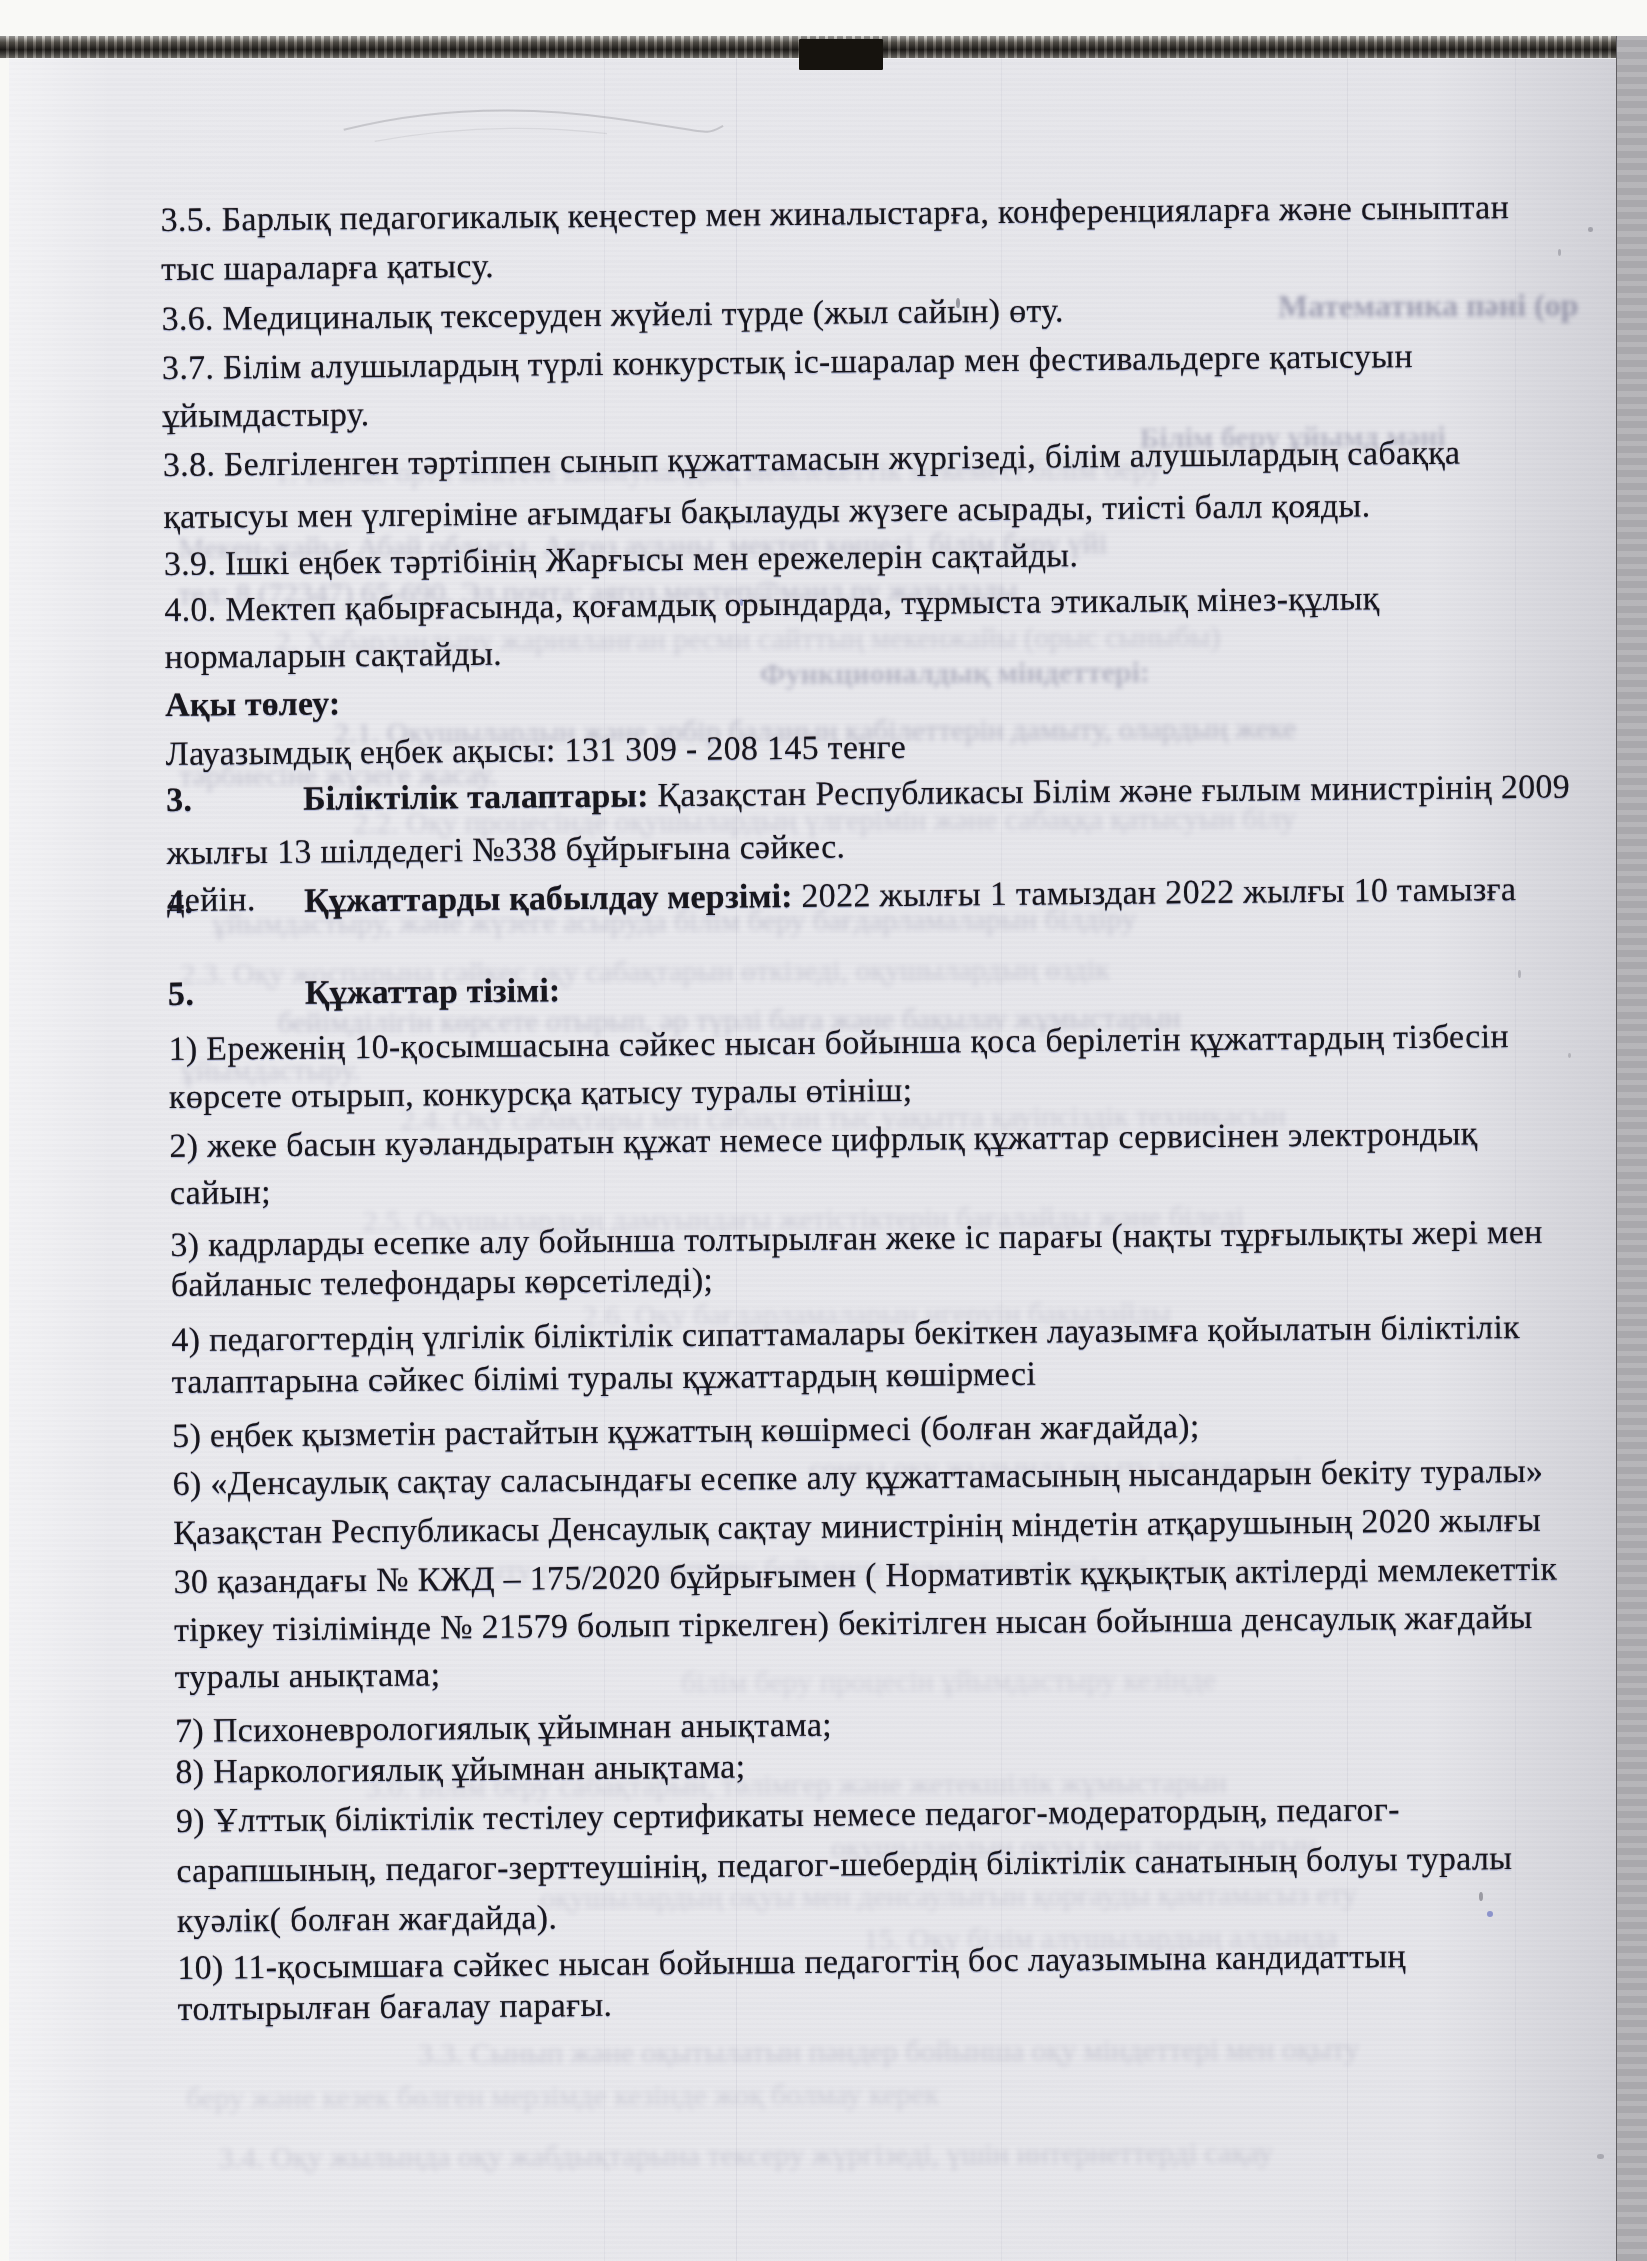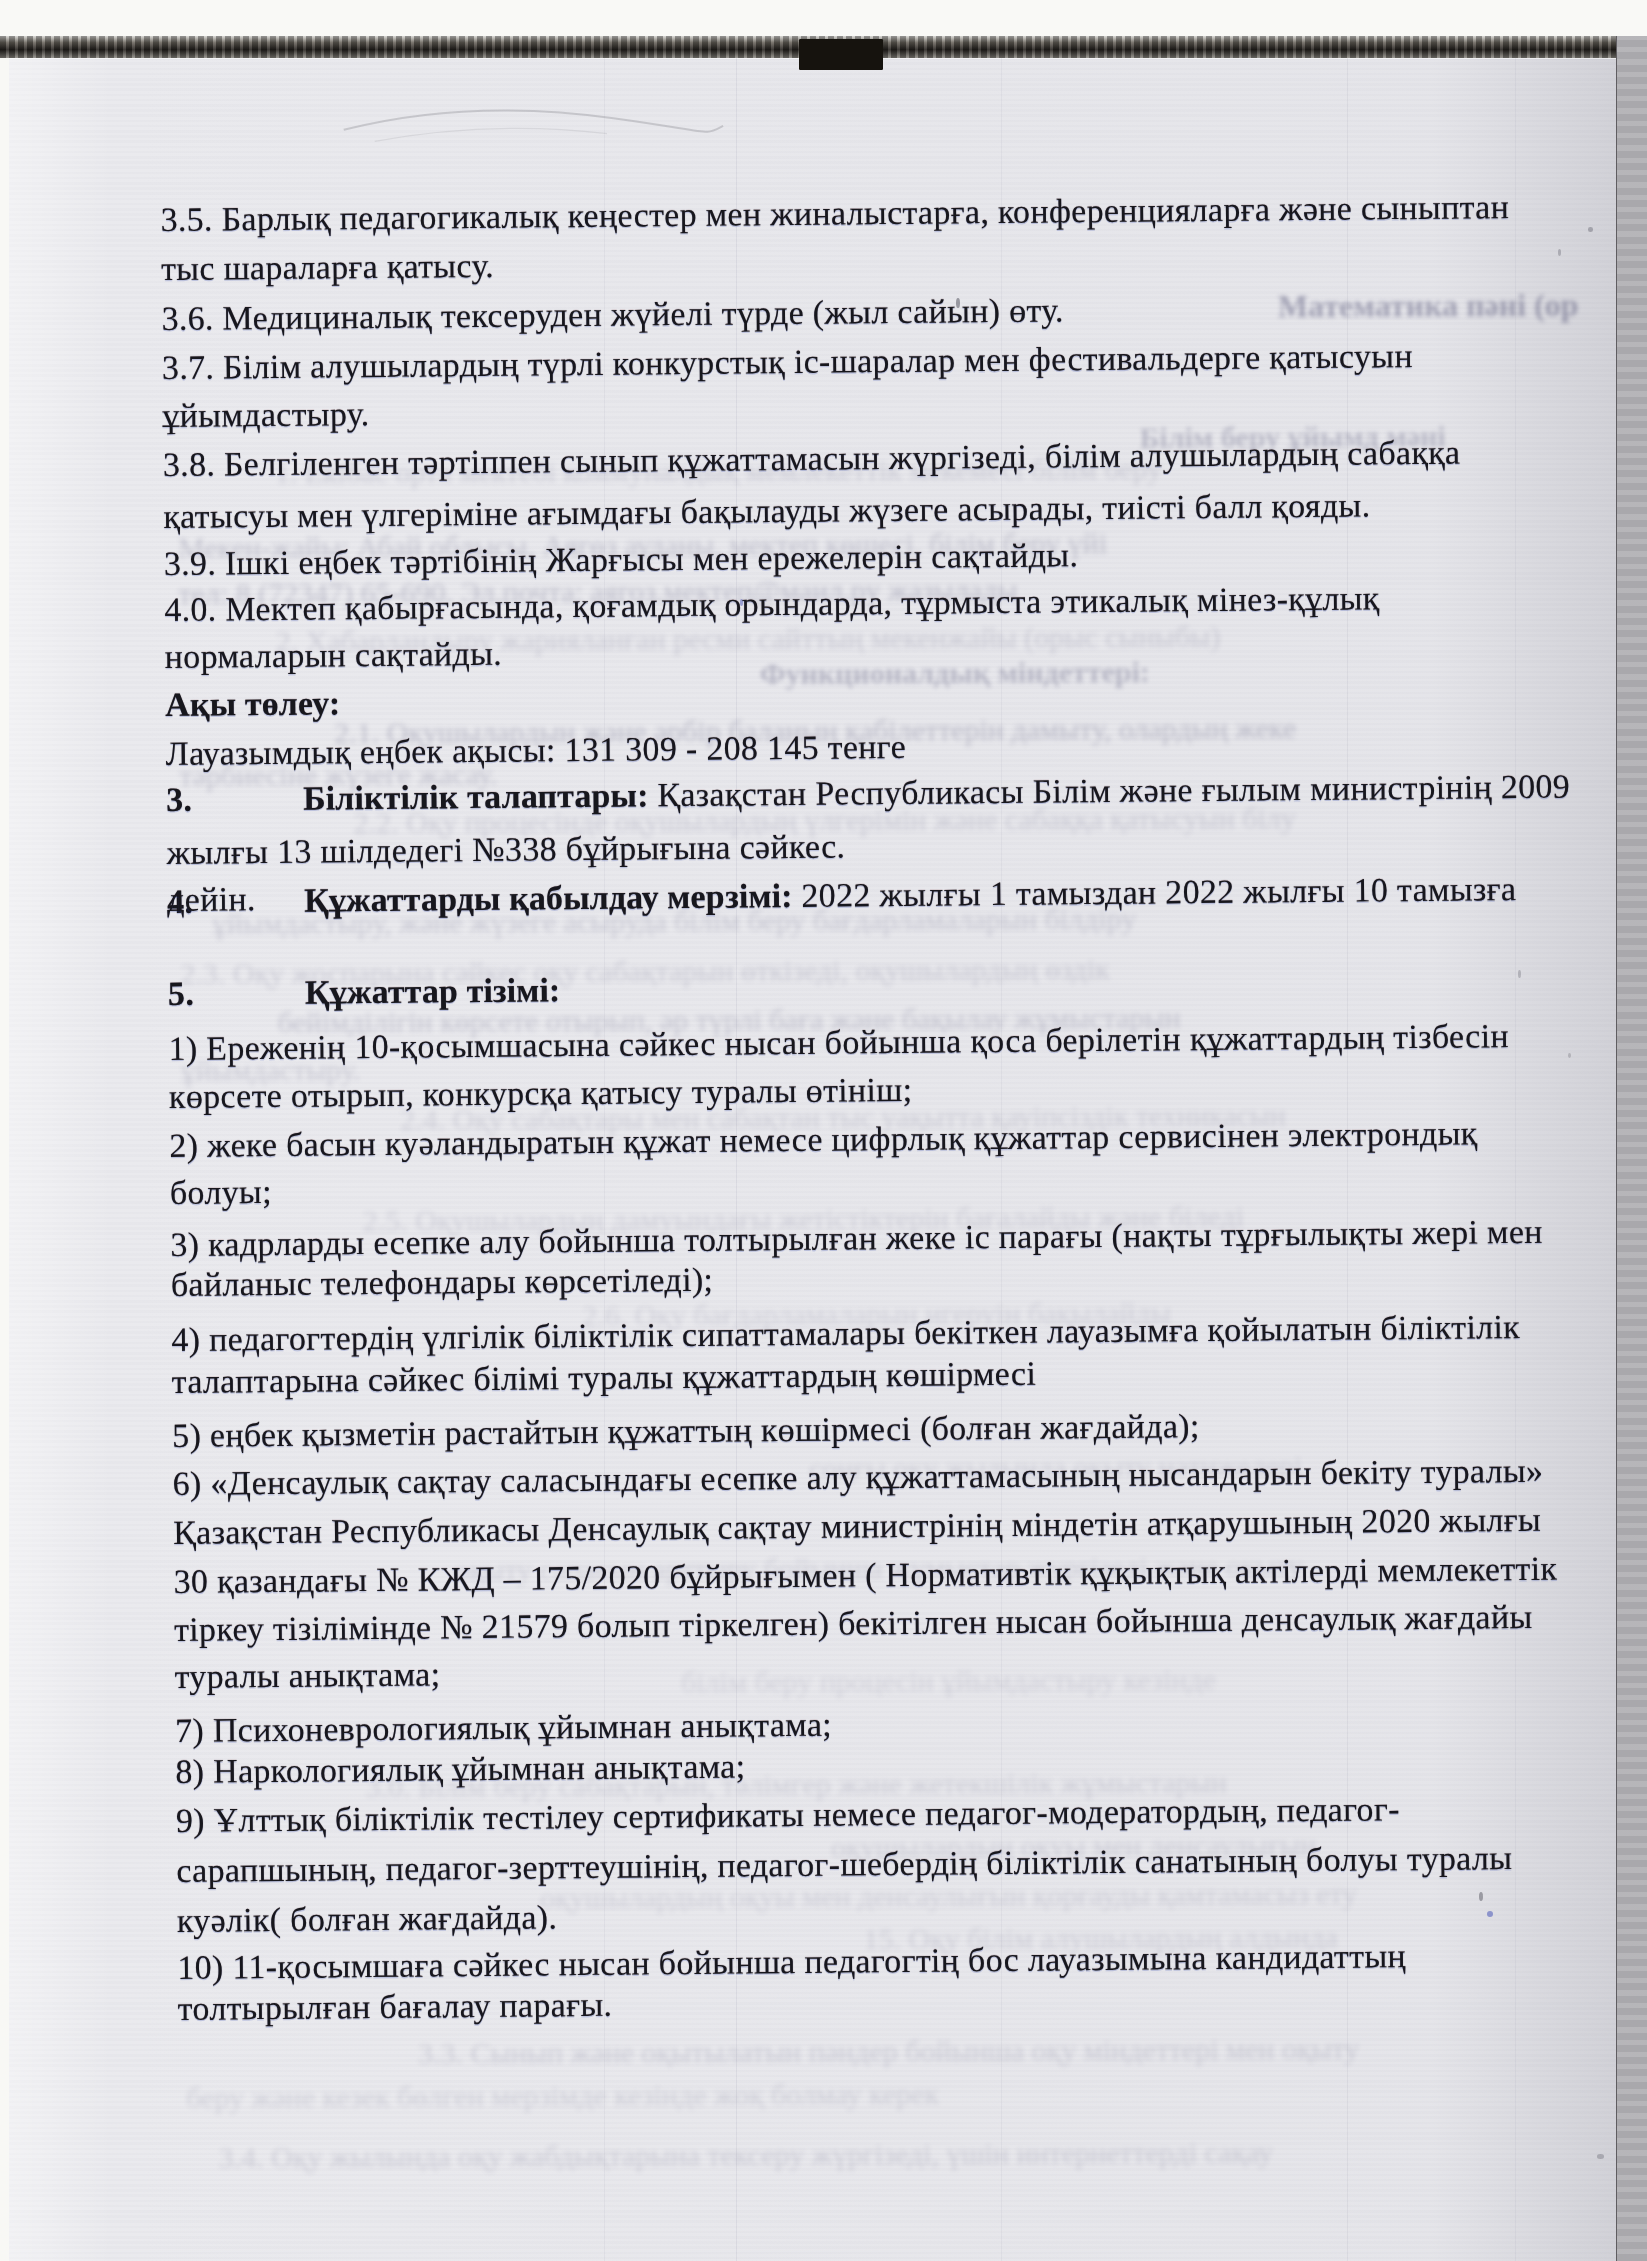--- a/index.html
+++ b/index.html
@@ -115,21 +115,21 @@
       <div class="text-line" style="top: 685px; left: 169px;"><b>Ақы төлеу:</b></div>
       <div class="text-line" style="top: 734px; left: 169px;"><span>Лауазымдық еңбек ақысы: 131 309 - 208 145 тенге</span></div>
       <div class="text-line" style="top: 780px; left: 169px;"><span class="num">3.</span><b>Біліктілік талаптары:</b><span> Қазақстан Республикасы Білім және ғылым министрінің 2009</span></div>
       <div class="text-line" style="top: 833px; left: 169px;"><span>жылғы 13 шілдедегі №338 бұйрығына сәйкес.</span></div>
       <div class="text-line" style="top: 882px; left: 169px;"><span class="num">4.</span><b>Құжаттарды қабылдау мерзімі:</b><span> 2022 жылғы 1 тамыздан  2022 жылғы  10 тамызға</span></div>
       <div class="text-line" style="top: 880px; left: 169px;"><span>дейін.</span></div>
       <div class="text-line" style="top: 974px; left: 169px;"><span class="num">5.</span><b>Құжаттар тізімі:</b></div>
       <div class="text-line" style="top: 1029px; left: 169px;"><span>1) Ереженің 10-қосымшасына сәйкес нысан бойынша қоса берілетін құжаттардың тізбесін</span></div>
       <div class="text-line" style="top: 1077px; left: 169px;"><span>көрсете отырып, конкурсқа қатысу туралы өтініш;</span></div>
       <div class="text-line" style="top: 1126px; left: 169px;"><span>2) жеке басын куәландыратын құжат немесе цифрлық құжаттар сервисінен электрондық</span></div>
-      <div class="text-line" style="top: 1173px; left: 169px;"><span>болуы;</span></div>
+      <div class="text-line" style="top: 1173px; left: 169px;"><span>сайын;</span></div>
       <div class="text-line" style="top: 1225px; left: 169px;"><span>3) кадрларды есепке алу бойынша толтырылған жеке іс парағы (нақты тұрғылықты жері мен</span></div>
       <div class="text-line" style="top: 1265px; left: 169px;"><span>байланыс телефондары көрсетіледі);</span></div>
       <div class="text-line" style="top: 1320px; left: 169px;"><span>4) педагогтердің үлгілік біліктілік сипаттамалары бекіткен лауазымға қойылатын біліктілік</span></div>
       <div class="text-line" style="top: 1362px; left: 169px;"><span>талаптарына сәйкес білімі туралы құжаттардың көшірмесі</span></div>
       <div class="text-line" style="top: 1416px; left: 169px;"><span>5) еңбек қызметін растайтын құжаттың көшірмесі (болған жағдайда);</span></div>
       <div class="text-line" style="top: 1464px; left: 169px;"><span>6) «Денсаулық сақтау саласындағы есепке алу құжаттамасының нысандарын бекіту туралы»</span></div>
       <div class="text-line" style="top: 1513px; left: 169px;"><span>Қазақстан Республикасы Денсаулық сақтау министрінің міндетін атқарушының 2020 жылғы</span></div>
       <div class="text-line" style="top: 1562px; left: 169px;"><span>30 қазандағы № КЖД – 175/2020 бұйрығымен ( Нормативтік құқықтық актілерді мемлекеттік</span></div>
       <div class="text-line" style="top: 1610px; left: 169px;"><span>тіркеу тізілімінде № 21579 болып тіркелген) бекітілген нысан бойынша денсаулық жағдайы</span></div>
       <div class="text-line" style="top: 1657px; left: 169px;"><span>туралы анықтама;</span></div>

